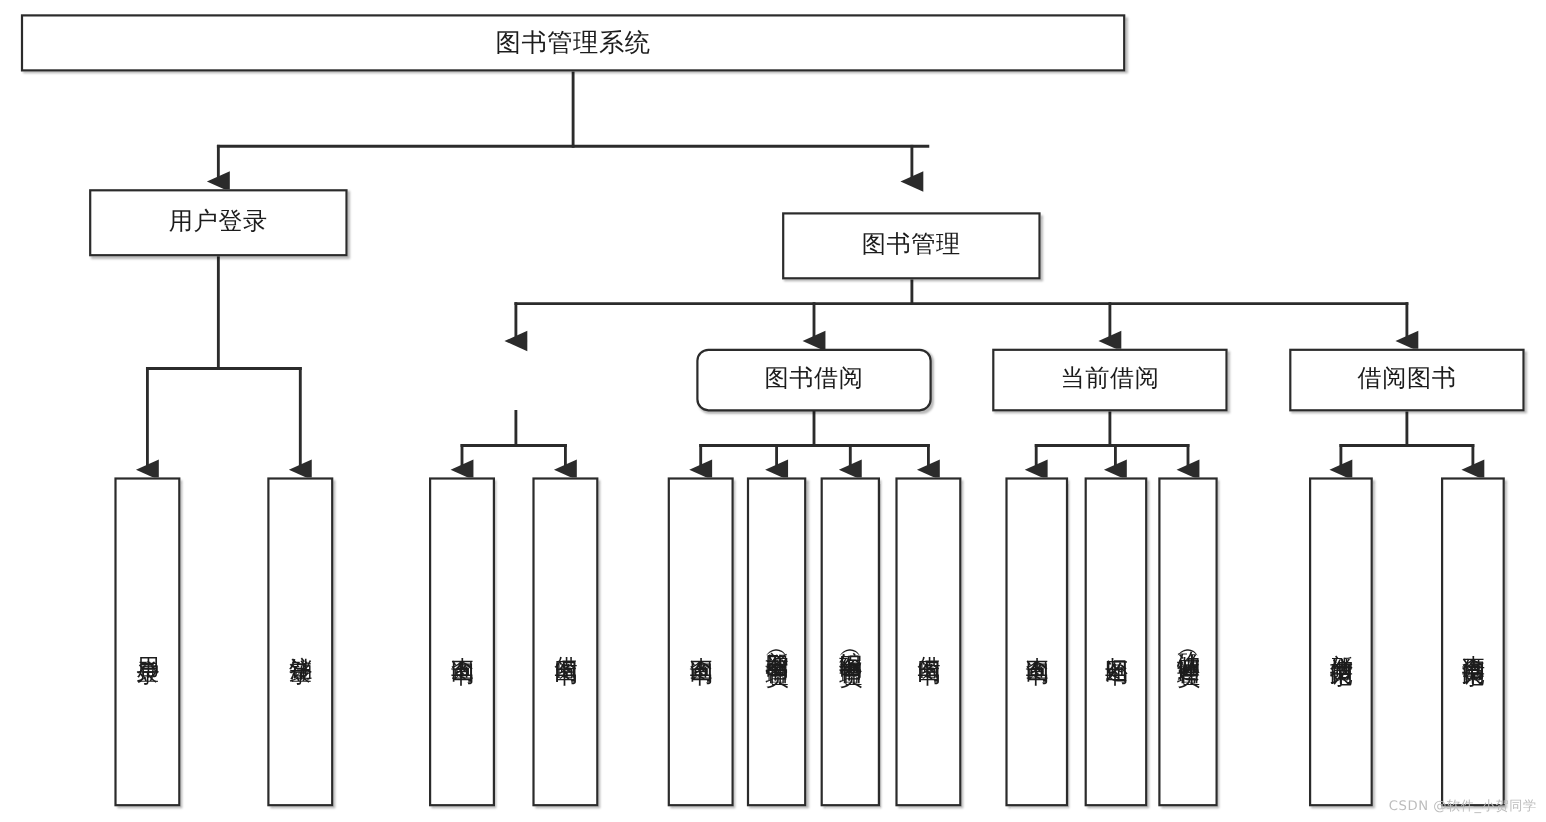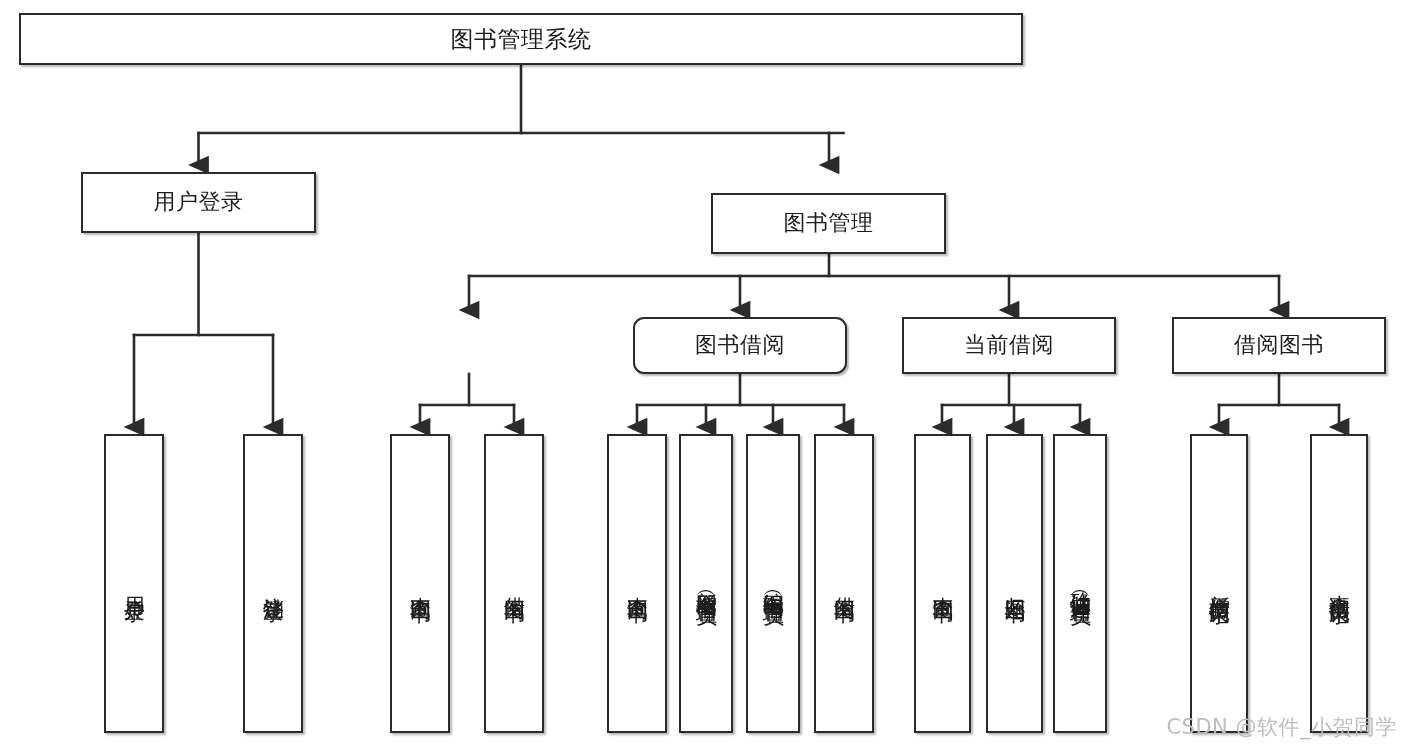--- a/index.html
+++ b/index.html
@@ -54,21 +54,21 @@
   .node.root .label { font-size: 23px; }
   .node.lvl2 .label { font-size: 22px; }
   .node.lvl3 .label { font-size: 22px; }
   .node.leaf .label { font-size: 21px; }
 
   #watermark {
     position: absolute;
     right: 8px;
     bottom: 6px;
     color: #bdbdbd;
-    font-size: 21px;
+    font-size: 12px;
     letter-spacing: 0.5px;
     white-space: nowrap;
     user-select: none;
   }
 </style>
 </head>
 <body>
 
 <div id="diagram-root">
 

